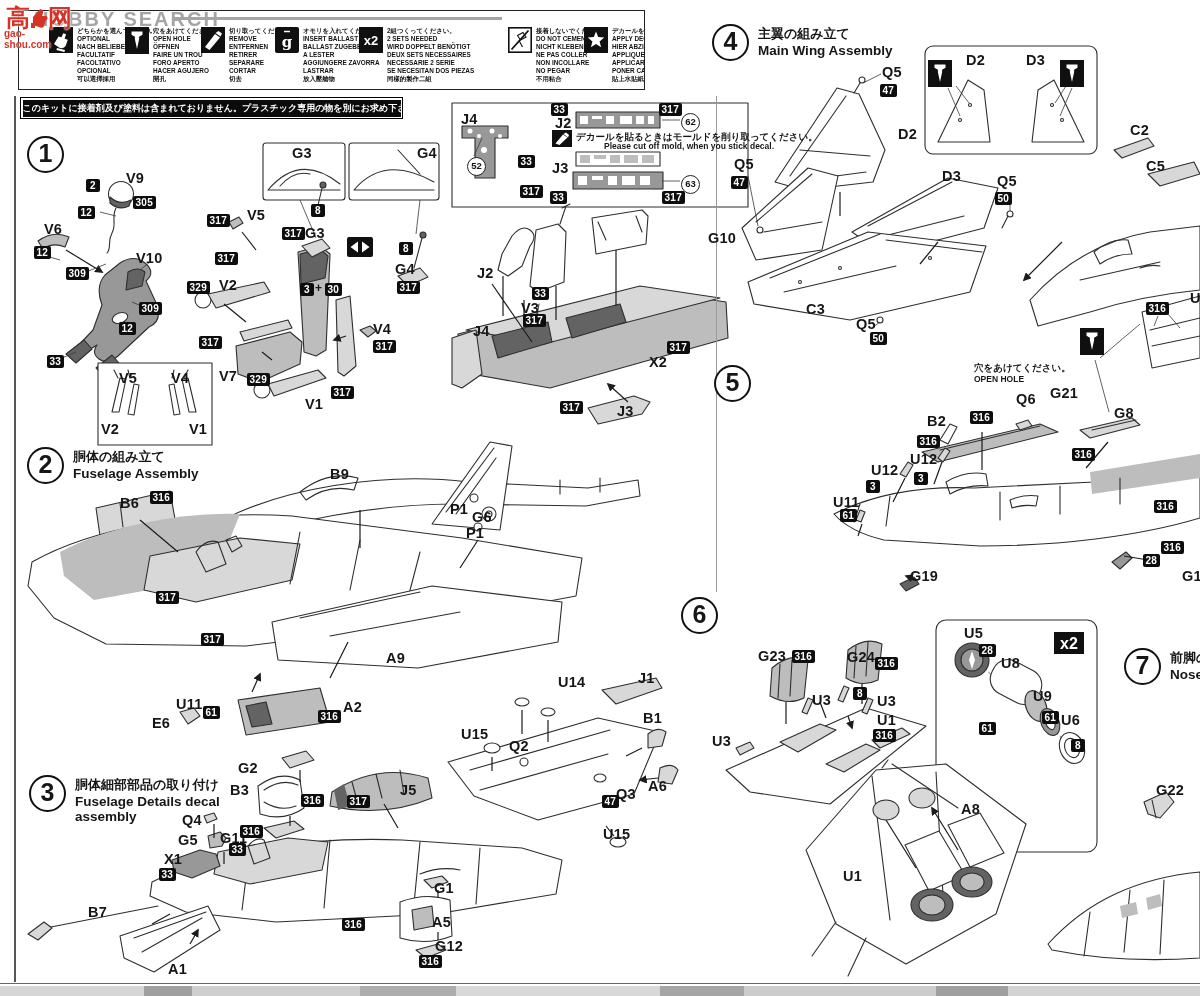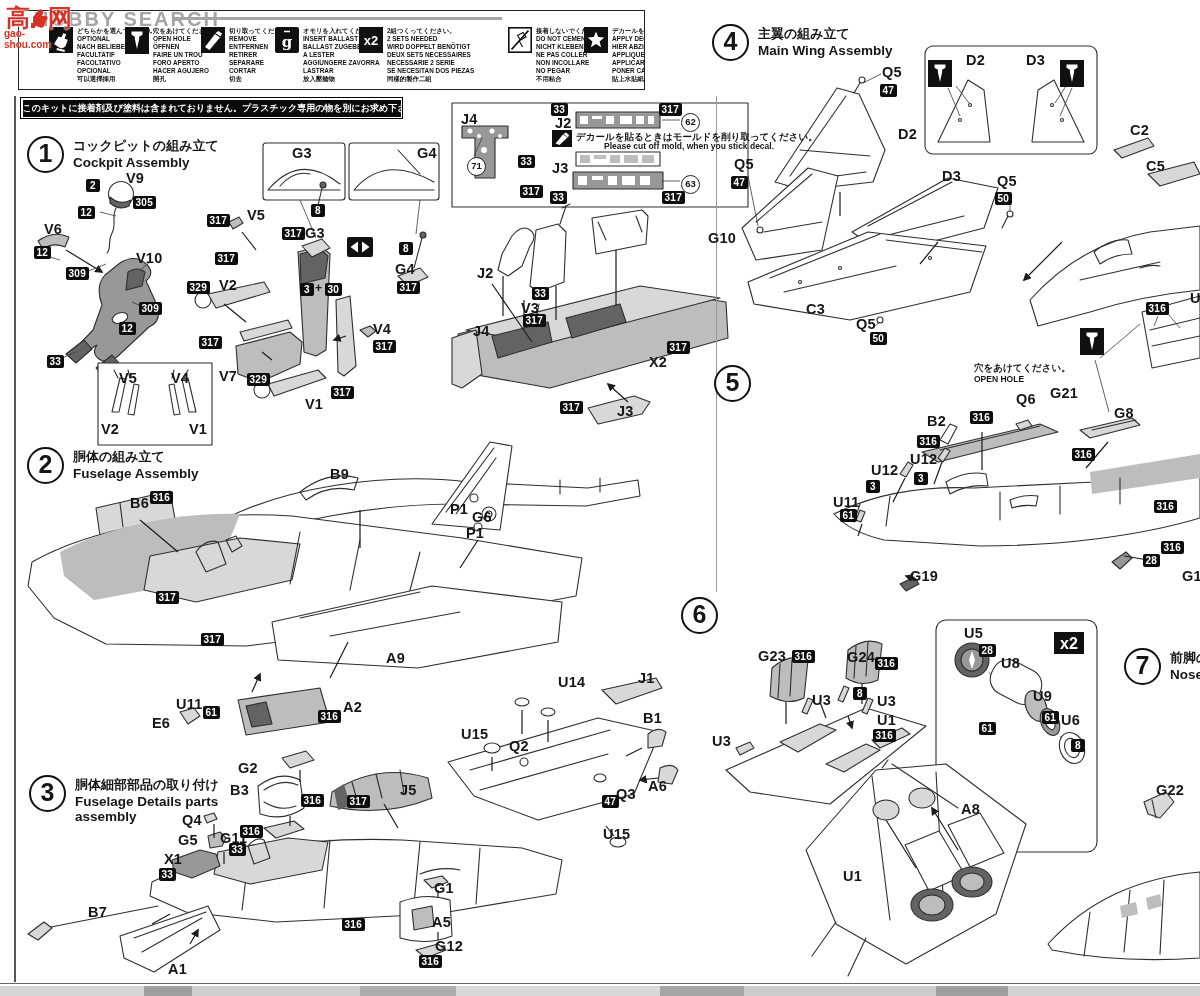--- a/index.html
+++ b/index.html
@@ -422,37 +422,33 @@
       </div>
   </div>
 
   <div id="notice-bar">
     <div id="notice-inner">このキットに接着剤及び塗料は含まれておりません。プラスチック専用の物を別にお求め下さい。</div>
   </div>
 
   <div id="steps">
       <div class="step" style="left: 27px; top: 136px;">
         <div class="step-circle">1</div>
-        <div class="step-titles">
-          <div class="step-jp">コックピットの組み立て</div>
-          <div class="step-en">Cockpit Assembly</div>
-        </div>
       </div>
       <div class="step" style="left: 27px; top: 447px;">
         <div class="step-circle">2</div>
         <div class="step-titles">
           <div class="step-jp">胴体の組み立て</div>
           <div class="step-en">Fuselage Assembly</div>
         </div>
       </div>
       <div class="step" style="left: 29px; top: 775px;">
         <div class="step-circle">3</div>
         <div class="step-titles">
           <div class="step-jp">胴体細部部品の取り付け</div>
-          <div class="step-en">Fuselage Details parts
+          <div class="step-en">Fuselage Details decal
 assembly</div>
         </div>
       </div>
       <div class="step" style="left: 712px; top: 24px;">
         <div class="step-circle">4</div>
         <div class="step-titles">
           <div class="step-jp">主翼の組み立て</div>
           <div class="step-en">Main Wing Assembly</div>
         </div>
       </div>
@@ -519,38 +515,38 @@
       <div class="lbl-chip" style="left: 659px; top: 103px;">317</div>
       <div class="lbl-part" style="left: 555px; top: 115px;">J2</div>
       <div class="lbl-decal" style="left: 681px; top: 113px;">62</div>
       <div class="lbl-icon" style="left: 552px; top: 130px;"><svg viewBox="0 0 20 17" width="20" height="17">
           <rect width="20" height="17" fill="#101010"></rect>
           <path d="M3.5 13.5L11 4.5l4.5 3-8 7.5z" fill="#fff"></path>
           <path d="M11.5 4l2.5-1.5L17 5l-1 2.5z" fill="#fff"></path>
         </svg></div>
       <div class="lbl-njp" style="left: 576px; top: 131px;">デカールを貼るときはモールドを削り取ってください。</div>
       <div class="lbl-nen" style="left: 576px; top: 141px; padding-left: 28px;">Please cut off mold, when you stick decal.</div>
-      <div class="lbl-decal" style="left: 467px; top: 157px;">71</div>
+      <div class="lbl-decal" style="left: 467px; top: 157px;">52</div>
       <div class="lbl-chip" style="left: 518px; top: 155px;">33</div>
       <div class="lbl-part" style="left: 552px; top: 160px;">J3</div>
       <div class="lbl-chip" style="left: 520px; top: 185px;">317</div>
       <div class="lbl-chip" style="left: 550px; top: 191px;">33</div>
       <div class="lbl-decal" style="left: 681px; top: 175px;">63</div>
       <div class="lbl-chip" style="left: 662px; top: 191px;">317</div>
       <div class="lbl-part" style="left: 663px; top: 230px; margin-left: 45px;">G10</div>
       <div class="lbl-part" style="left: 477px; top: 265px;">J2</div>
       <div class="lbl-chip" style="left: 532px; top: 287px;">33</div>
       <div class="lbl-part" style="left: 521px; top: 300px;">V3</div>
       <div class="lbl-chip" style="left: 523px; top: 314px;">317</div>
       <div class="lbl-part" style="left: 473px; top: 323px;">J4</div>
       <div class="lbl-chip" style="left: 667px; top: 341px;">317</div>
       <div class="lbl-part" style="left: 649px; top: 354px;">X2</div>
       <div class="lbl-chip" style="left: 560px; top: 401px;">317</div>
       <div class="lbl-part" style="left: 617px; top: 403px;">J3</div>
-      <div class="lbl-part" style="left: 130px; top: 495px; text-align: right;">B6</div>
+      <div class="lbl-part" style="left: 120px; top: 495px; text-align: right;">B6</div>
       <div class="lbl-chip" style="left: 150px; top: 491px;">316</div>
       <div class="lbl-part" style="left: 330px; top: 466px;">B9</div>
       <div class="lbl-chip" style="left: 156px; top: 591px;">317</div>
       <div class="lbl-chip" style="left: 201px; top: 633px;">317</div>
       <div class="lbl-part" style="left: 450px; top: 501px;">P1</div>
       <div class="lbl-part" style="left: 472px; top: 509px;">G6</div>
       <div class="lbl-part" style="left: 466px; top: 525px;">P1</div>
       <div class="lbl-part" style="left: 386px; top: 650px;">A9</div>
       <div class="lbl-part" style="left: 176px; top: 696px;">U11</div>
       <div class="lbl-chip" style="left: 203px; top: 706px;">61</div>

